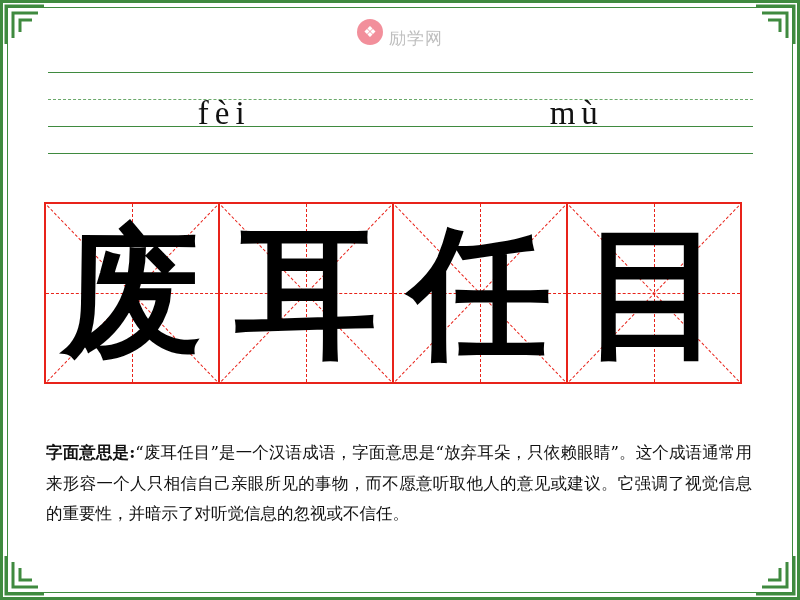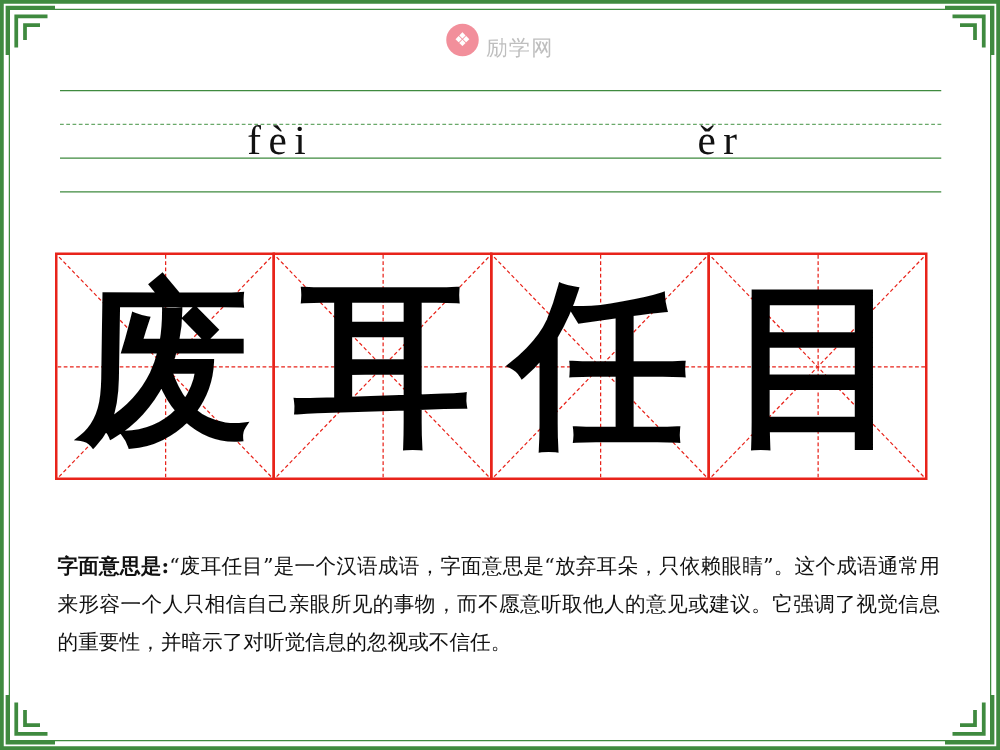--- a/index.html
+++ b/index.html
@@ -225,21 +225,21 @@
   <span class="logo-text">励学网</span>
 </div>
 
 <div class="pinyin-block">
   <div class="staff-line l0"></div>
   <div class="staff-line dashed l1"></div>
   <div class="staff-line l2"></div>
   <div class="staff-line l3"></div>
   <div class="pinyin-row">
     <div class="pinyin-cell">fèi</div>
-    <div class="pinyin-cell">ěr</div>
+    <div class="pinyin-cell">mù</div>
   </div>
 </div>
 
 <div class="chars">
   <div class="char-box">
     <div class="guide guide-d1"></div>
     <div class="guide guide-d2"></div>
     <div class="guide guide-h"></div>
     <div class="guide guide-v"></div>
     <div class="char-glyph">废</div>

